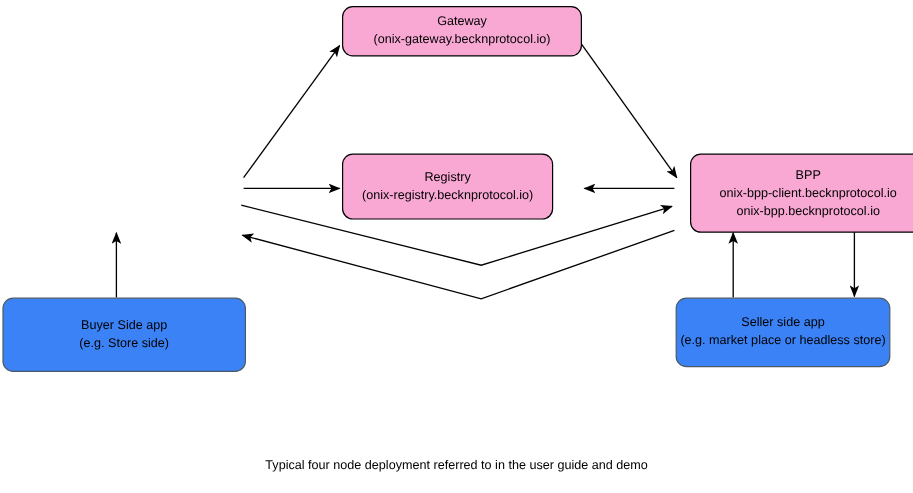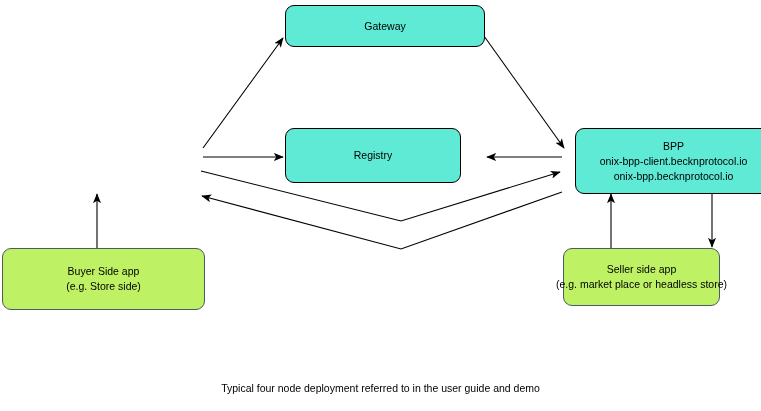--- a/index.html
+++ b/index.html
@@ -32,25 +32,25 @@
     border: 1px solid #000000;
     border-radius: 9px;
     display: flex;
     flex-direction: column;
     align-items: center;
     justify-content: center;
     text-align: center;
     font-size: 10.5px;
     line-height: 15px;
     color: #000000;
-    background: #5eead4;
+    background: #f9a8d4;
     z-index: 2;
   }
   .node.shaded {
-    background: #bef264;
+    background: #3b82f6;
     border-color: #4a5a66;
   }
   .node .line {
     display: block;
     white-space: nowrap;
   }
   .caption {
     position: absolute;
     left: 0;
     width: 761px;
@@ -86,38 +86,40 @@
 
     <line x1="97" y1="248" x2="97" y2="194" stroke="#000000" stroke-width="1.1" marker-end="url(#ah)"></line>
 
     <line x1="611" y1="248" x2="611" y2="194" stroke="#000000" stroke-width="1.1" marker-end="url(#ah)"></line>
 
     <line x1="712" y1="193" x2="712" y2="247" stroke="#000000" stroke-width="1.1" marker-end="url(#ah)"></line>
   </svg>
 
   <div class="node" style="left:285px; top:5px; width:200px; height:42px;">
     <span class="line">Gateway</span>
+    <span class="line">(onix-gateway.becknprotocol.io)</span>
   </div>
 
 
   <div class="node" style="left:285px; top:128px; width:176px; height:55px;">
     <span class="line">Registry</span>
+    <span class="line">(onix-registry.becknprotocol.io)</span>
   </div>
 
   <div class="node" style="left:563px; top:128px; width:197px; height:66px;margin-left:12px;">
     <span class="line">BPP</span>
     <span class="line">onix-bpp-client.becknprotocol.io</span>
     <span class="line">onix-bpp.becknprotocol.io</span>
   </div>
 
   <div class="node shaded" style="left:2px; top:248px; width:203px; height:62px;">
     <span class="line">Buyer Side app</span>
     <span class="line">(e.g. Store side)</span>
   </div>
 
-  <div class="node shaded" style="left:563px; top:248px; width:157px; height:58px;">
+  <div class="node shaded" style="left:563px; top:248px; width:179px; height:58px;">
     <span class="line">Seller side app</span>
     <span class="line">(e.g. market place or headless store)</span>
   </div>
 
   <div class="caption" style="top:382px;">Typical four node deployment referred to in the user guide and demo</div>
 
 </div>
 
 </body></html>

